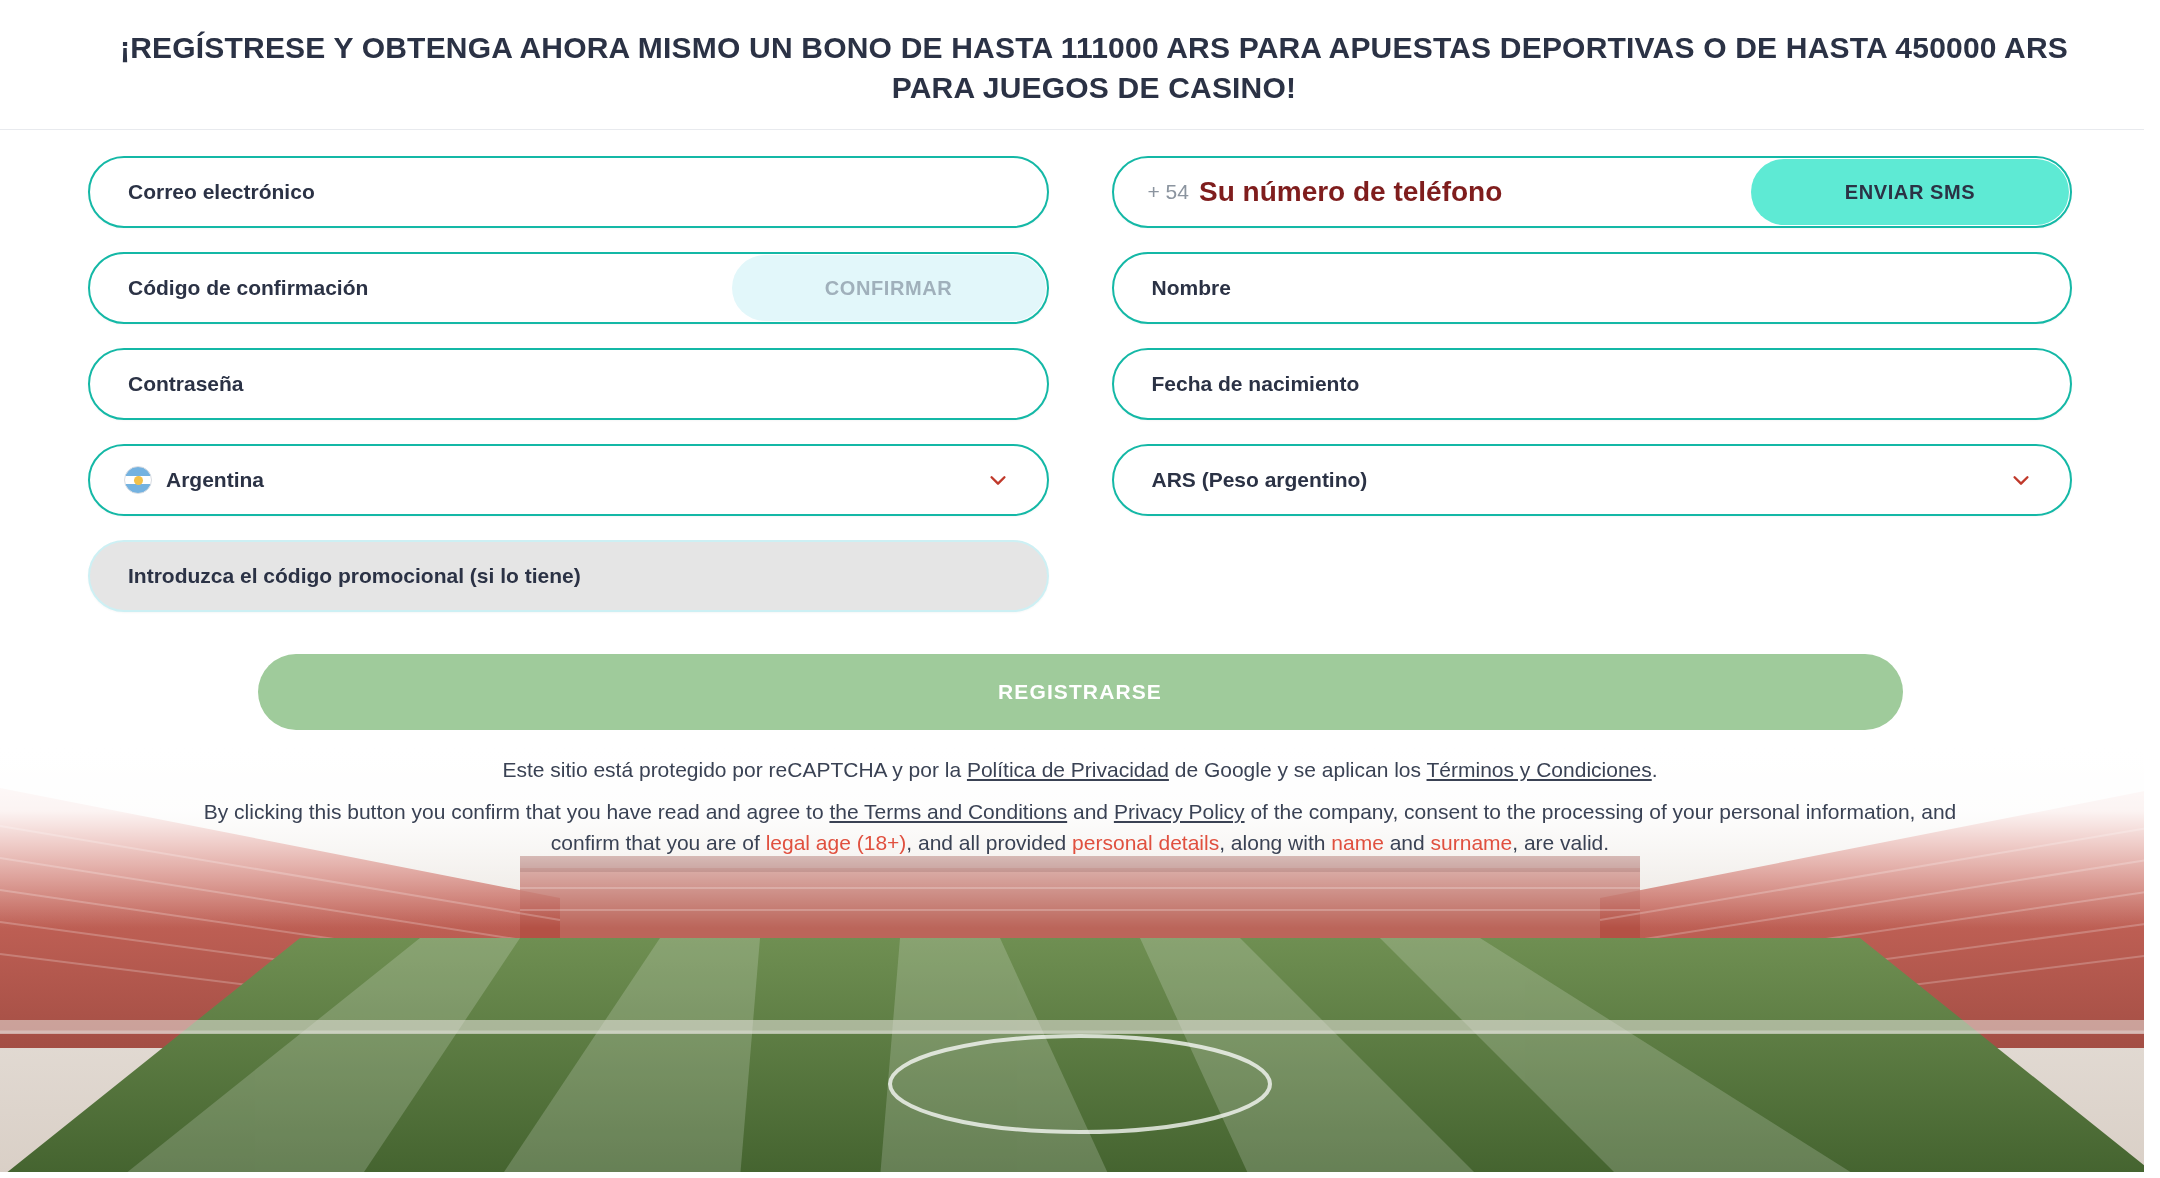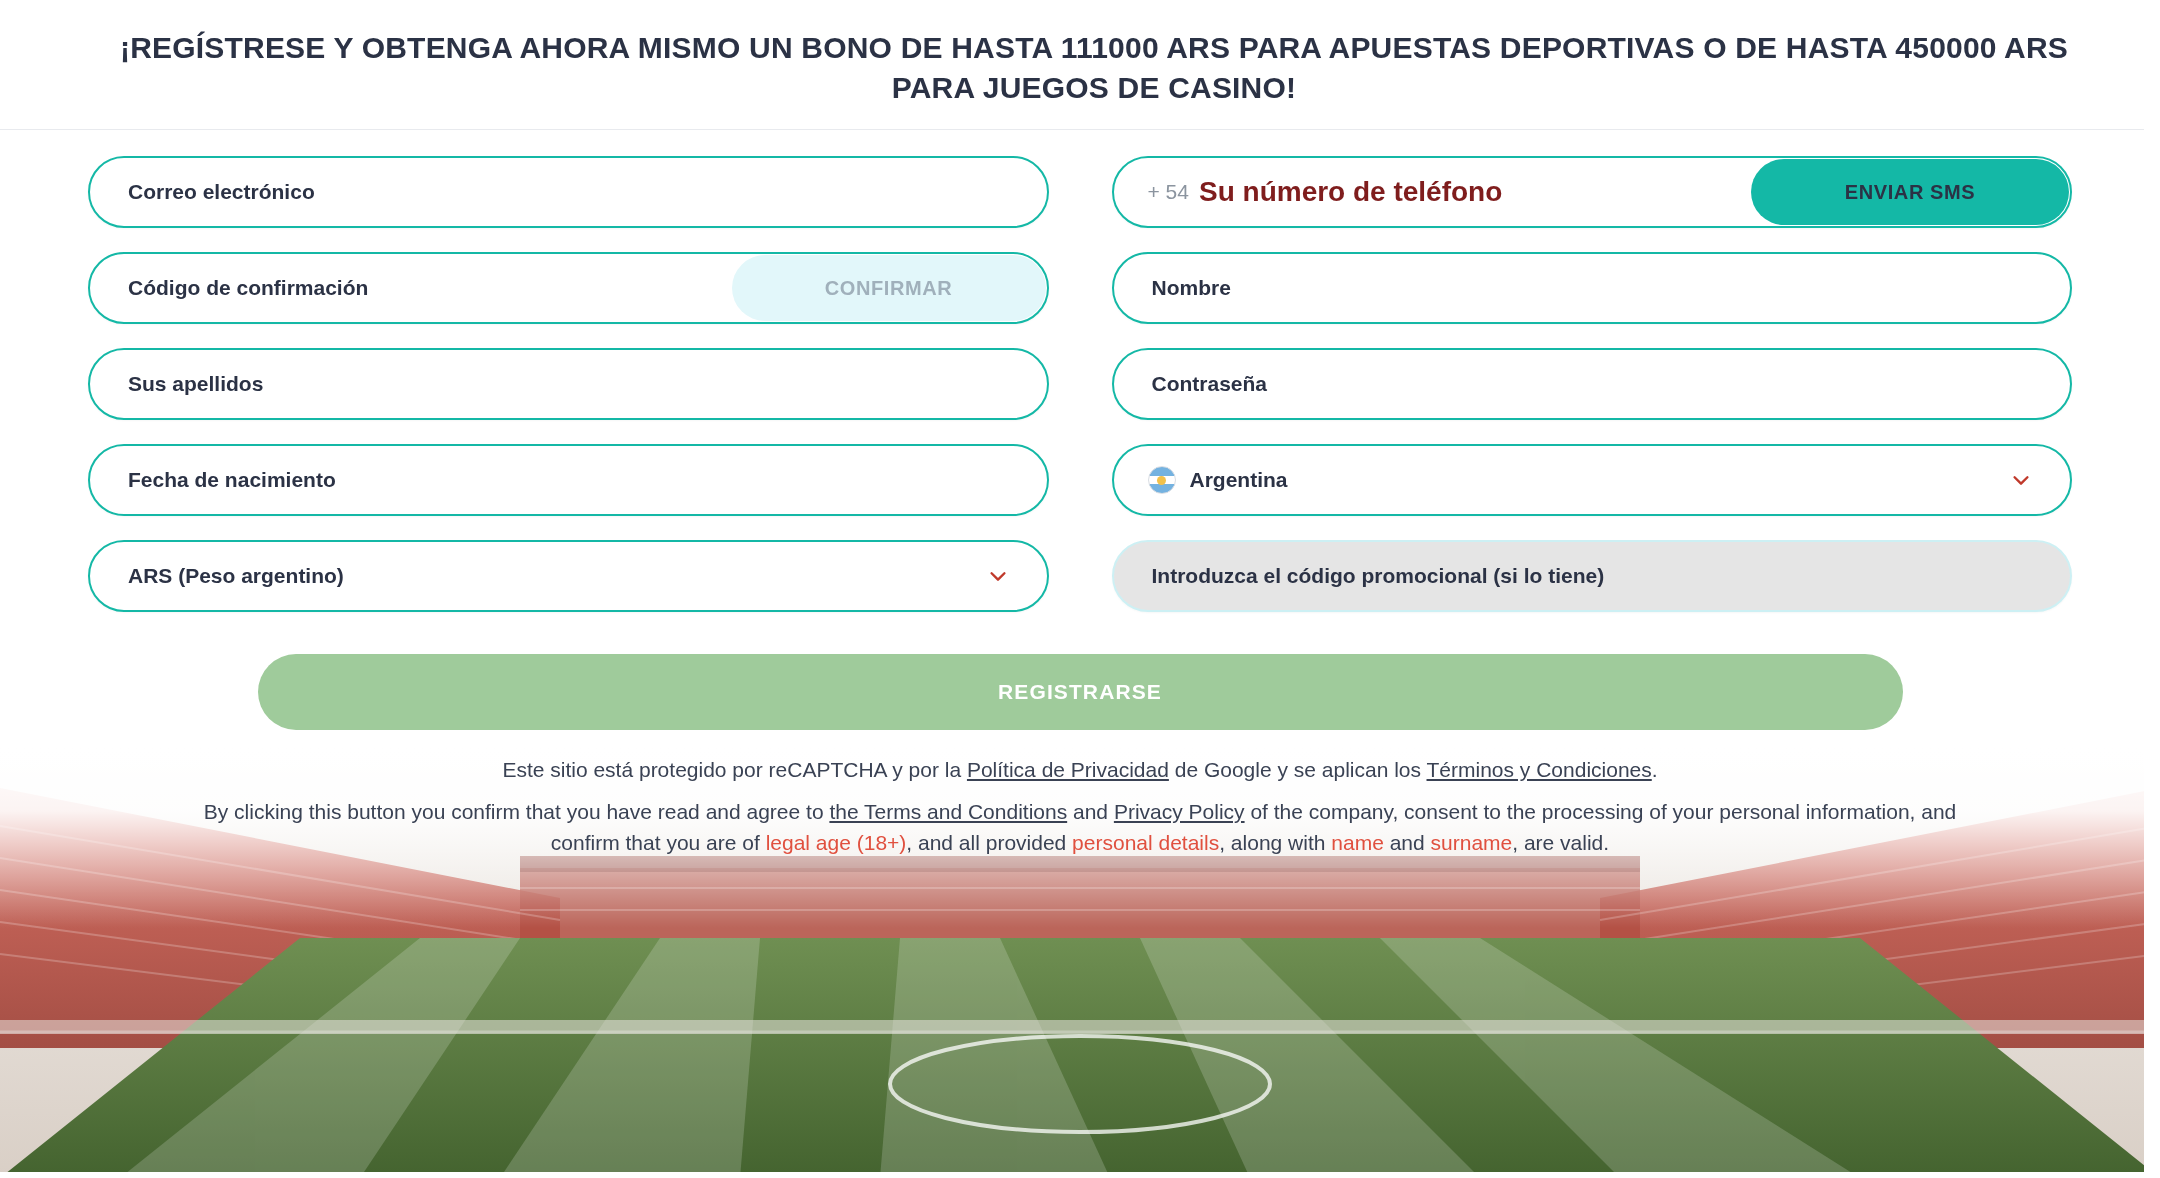--- a/index.html
+++ b/index.html
@@ -97,21 +97,21 @@
     display: flex;
     align-items: center;
     justify-content: center;
     border-radius: 36px;
     font-size: 20px;
     font-weight: bold;
     letter-spacing: 0.6px;
   }
   .inline-btn.sms {
     width: 318px;
-    background: #14b8a6;
+    background: #5eead4;
     color: #2b3245;
   }
   .inline-btn.confirm {
     width: 314px;
     background: #e2f7fa;
     color: #a0b0bb;
   }
 
   
   .chevron {
@@ -263,23 +263,20 @@
 
       <div class="field">
         <span class="label">Código de confirmación</span>
         <div class="inline-btn confirm">CONFIRMAR</div>
       </div>
 
       <div class="field">
         <span class="label">Nombre</span>
       </div>
 
-      <div class="field">
-        <span class="label">Sus apellidos</span>
-      </div>
 
       <div class="field">
         <span class="label">Contraseña</span>
       </div>
 
       <div class="field">
         <span class="label">Fecha de nacimiento</span>
       </div>
 
       <div class="field">

